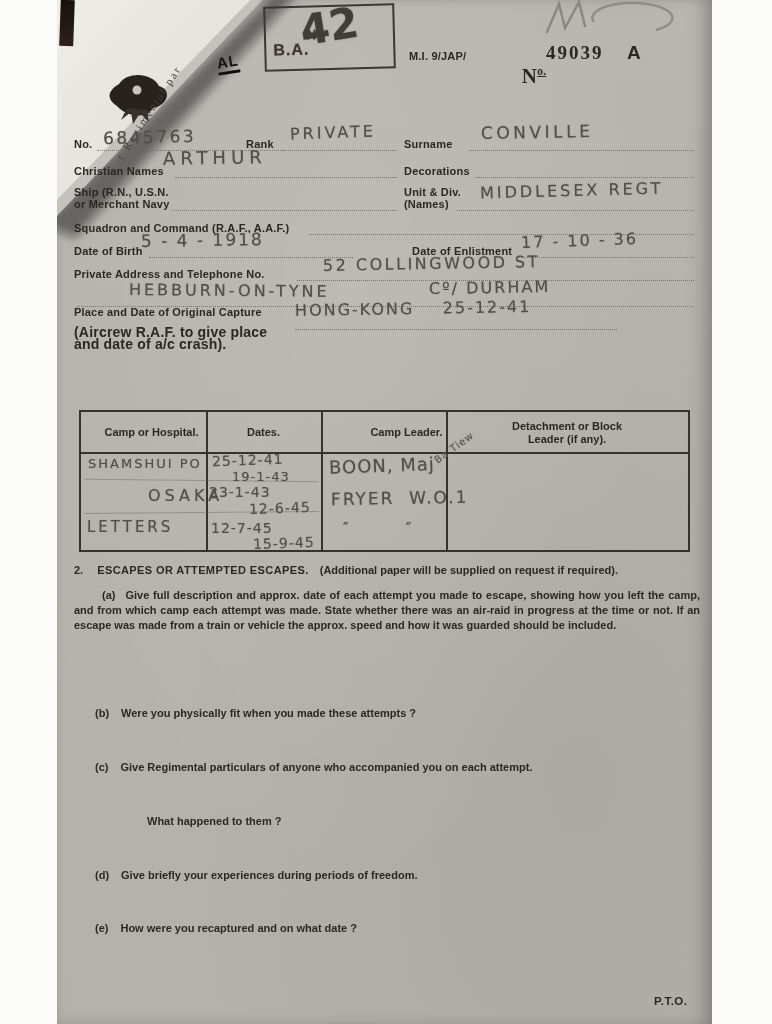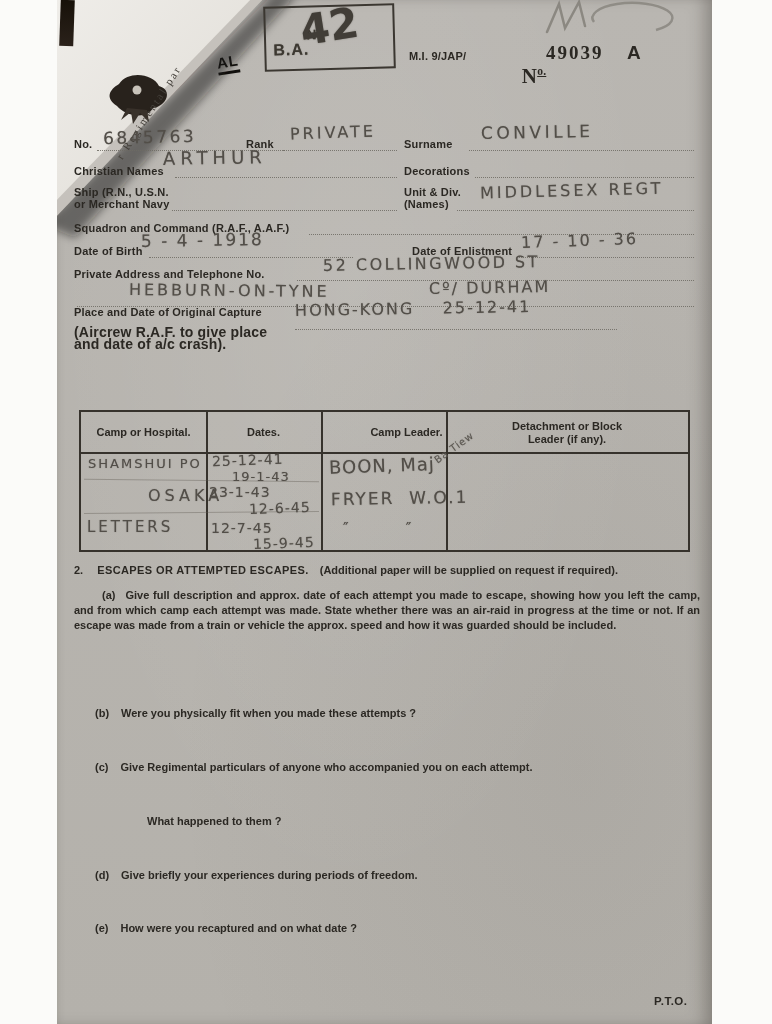--- a/index.html
+++ b/index.html
@@ -142,21 +142,21 @@
   <div class="prt sz10" style="left:17px;top:318px;">(Aircrew R.A.F. to give place</div>
   <div class="prt sz10" style="left:17px;top:330px;">and date of a/c crash).</div>
 
 
   <div class="tbl">
     <div class="tline" style="left:0;top:40px;width:607px;height:1.6px;"></div>
     <div class="tline" style="left:125px;top:0;width:1.6px;height:138px;"></div>
     <div class="tline" style="left:240px;top:0;width:1.6px;height:138px;"></div>
     <div class="tline" style="left:365px;top:0;width:1.6px;height:138px;"></div>
 
-    <div class="thead" style="left:0;top:14px;width:125px;">Camp or Hospital.</div>
+    <div class="thead" style="left:0;top:14px;width:125px;padding-left:8px;">Camp or Hospital.</div>
     <div class="thead" style="left:125px;top:14px;width:115px;">Dates.</div>
     <div class="thead" style="left:252px;top:14px;width:147px;">Camp Leader.</div>
     <div class="thead" style="left:365px;top:8px;width:242px;">Detachment or Block
 Leader (if any).</div>
 
     <div class="faint" style="left:3px;top:68px;width:235px;transform:rotate(.6deg);"></div>
     <div class="faint" style="left:3px;top:100px;width:235px;transform:rotate(-.5deg);"></div>
 
     <div class="hw" style="left:7px;top:44px;font-size:13px;letter-spacing:2px;">SHAMSHUI PO</div>
     <div class="hw" style="left:24px;top:74px;font-size:16px;letter-spacing:4px;margin-left:43px;">OSAKA</div>

